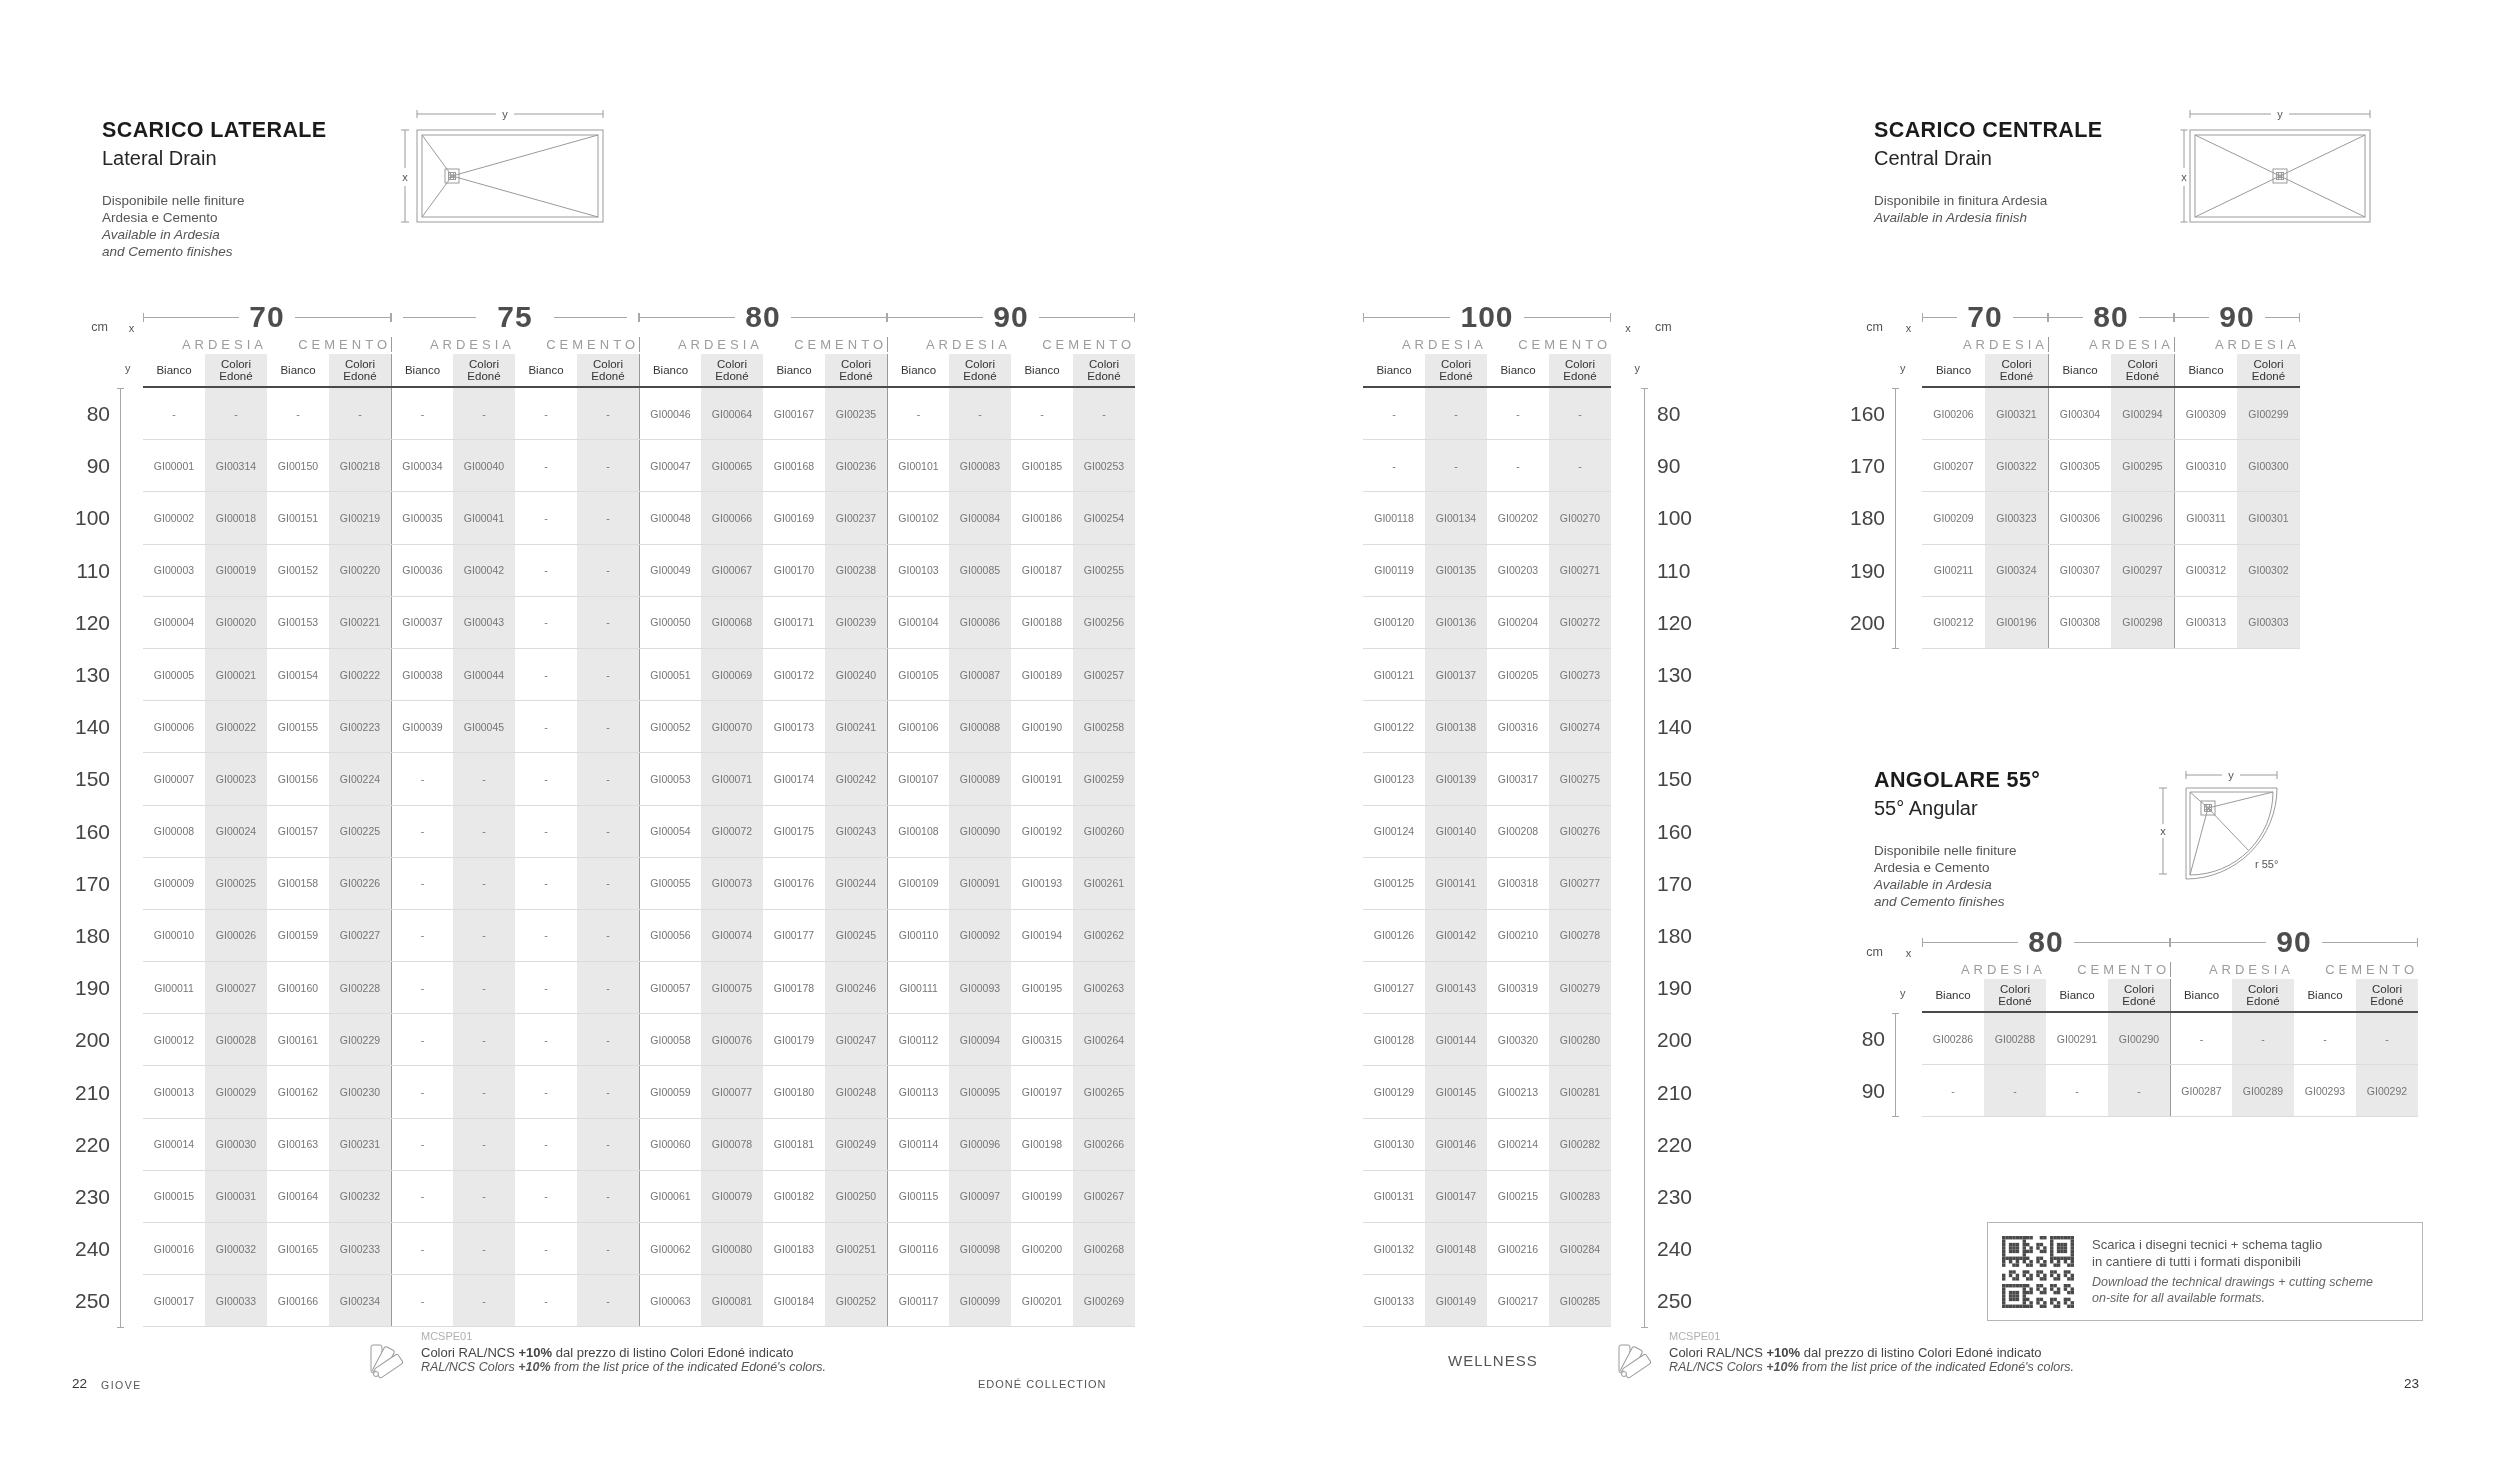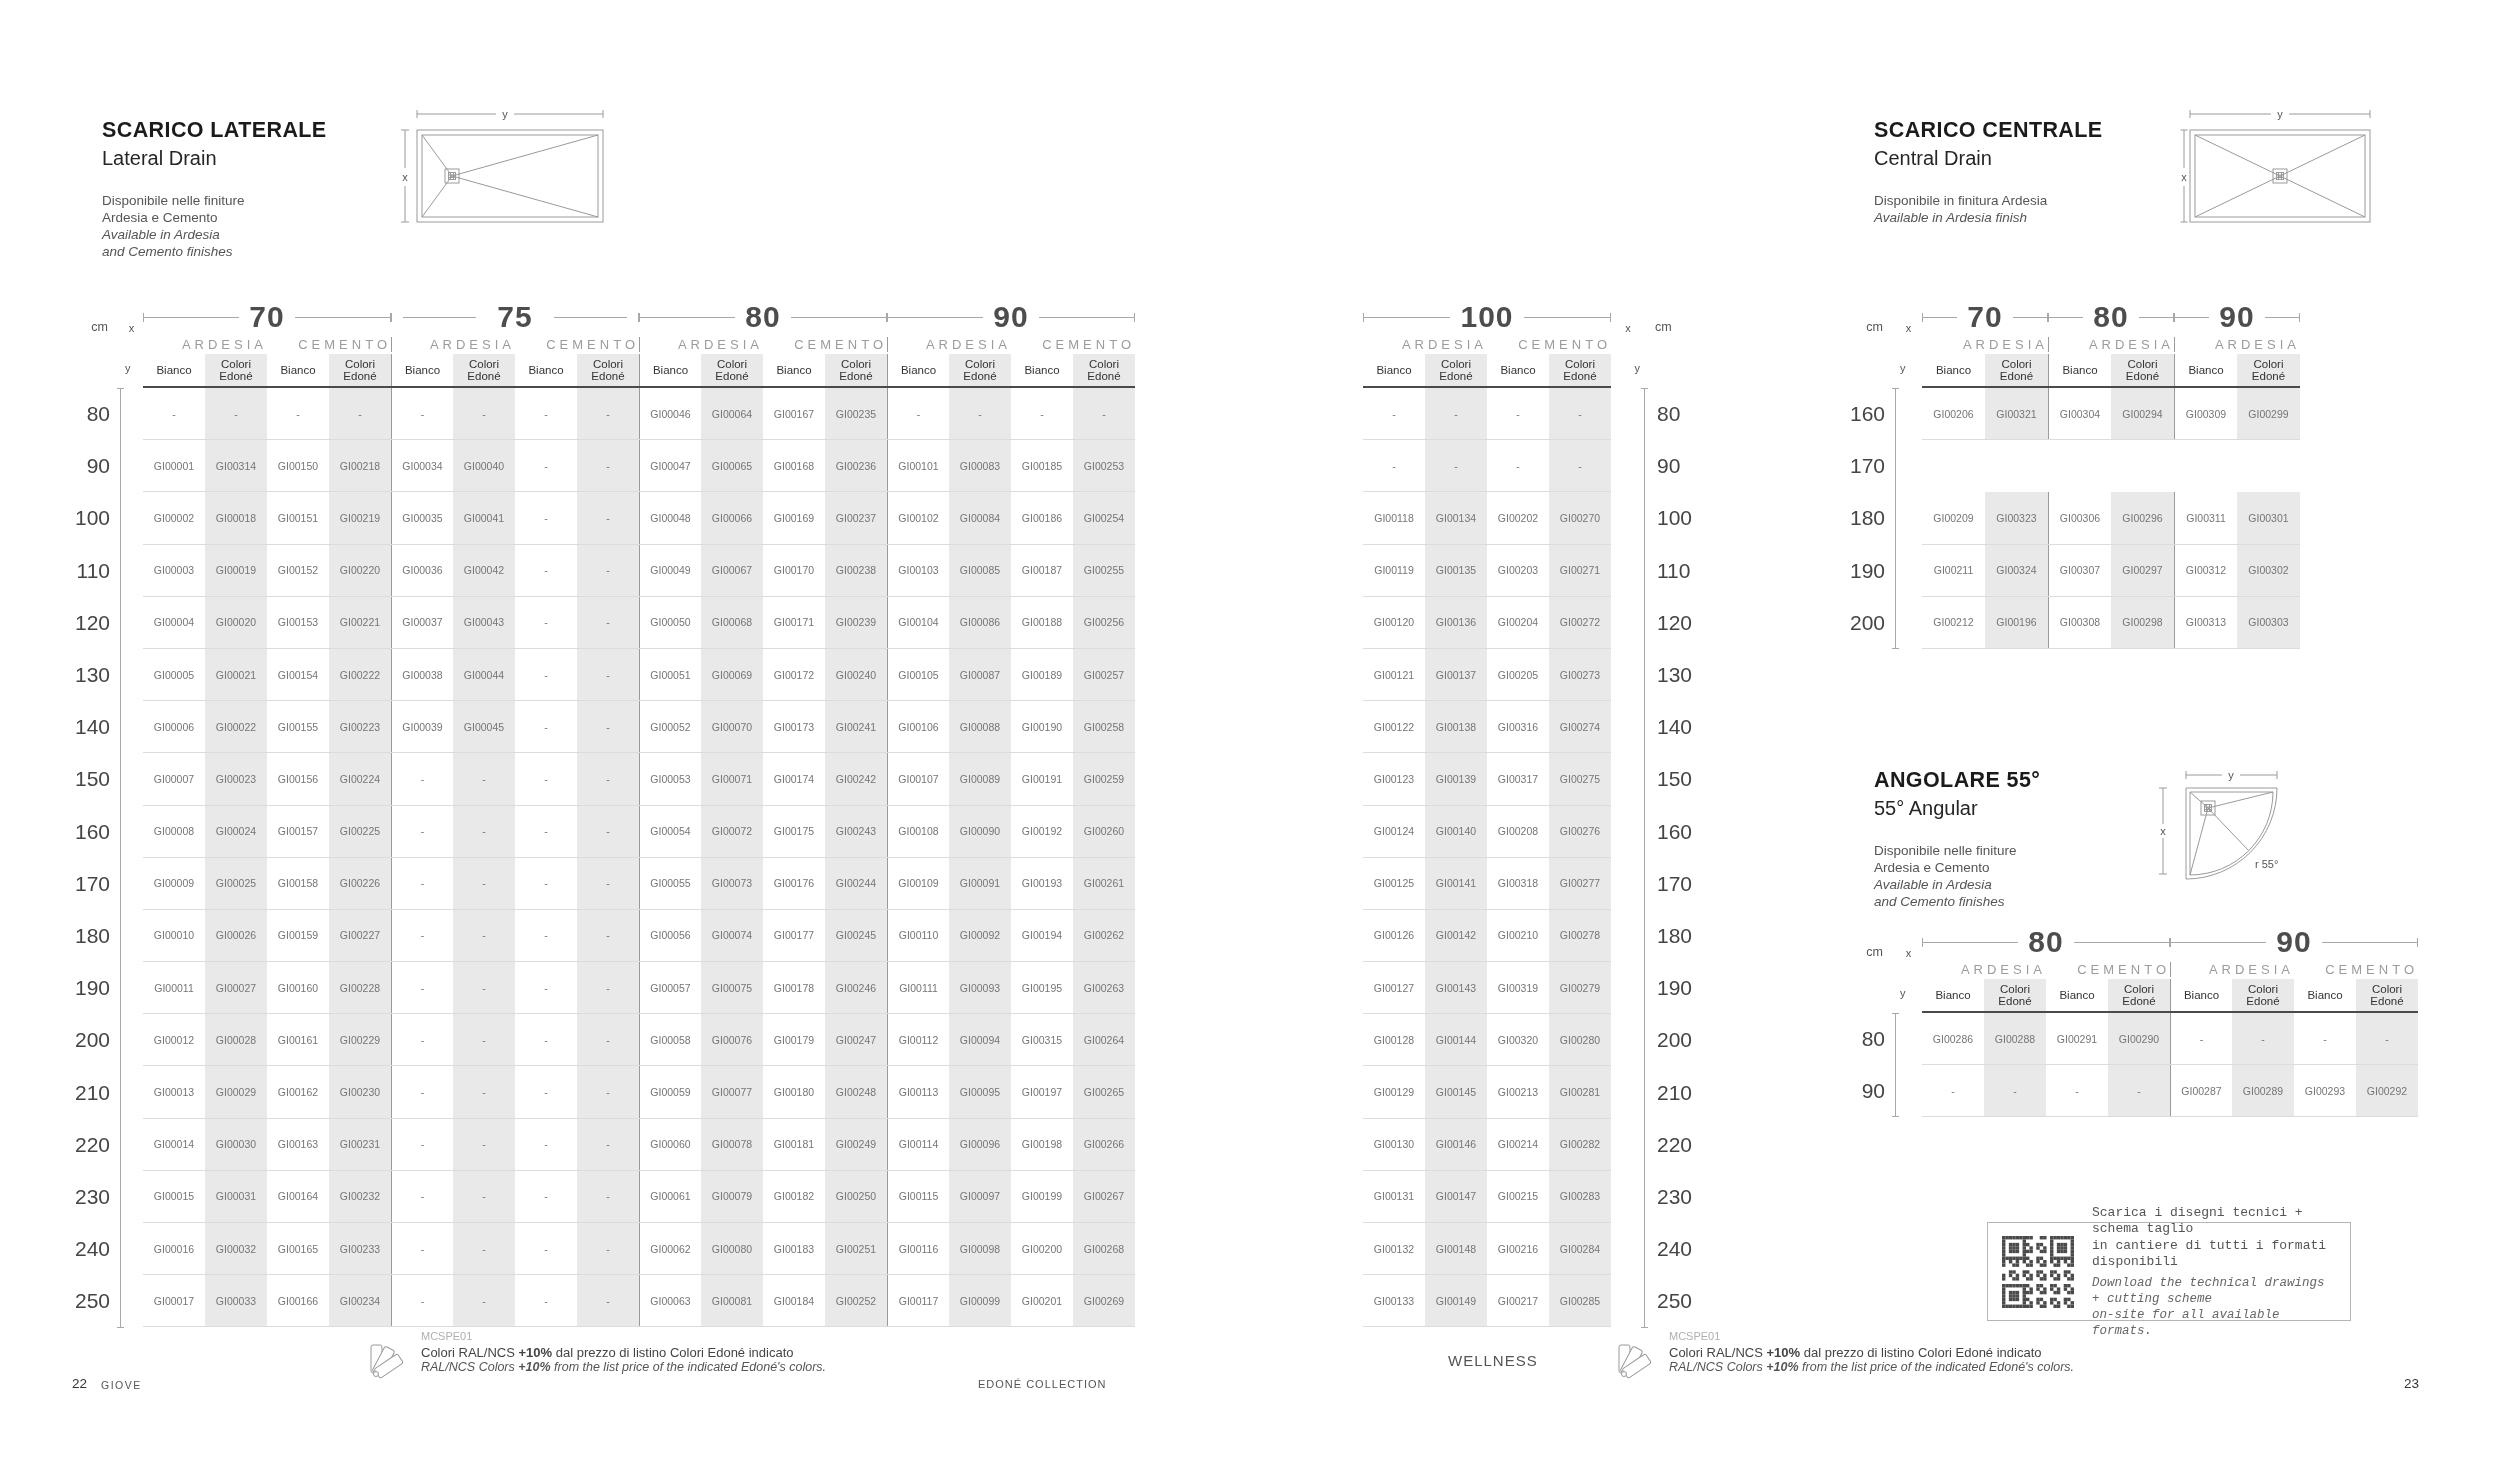--- a/index.html
+++ b/index.html
@@ -65,22 +65,22 @@
   .gsep { border-left:1px solid #9a9a9a; }
 
   .yline { position:absolute; left:var(--labelw); top:88px; bottom:0; width:1px; background:#a8a8a8; }
   .yline::before, .yline::after { content:''; position:absolute; left:-3px; width:7px; height:1px; background:#a8a8a8; }
   .yline::before { top:0; } .yline::after { bottom:0; }
   .mirrored .yline { left:auto; right:var(--labelw); }
   .axis-y { position:absolute; top:62px; left:calc(var(--labelw) + 5px); font-size:11px; color:#555; }
   .mirrored .axis-y { left:auto; right:calc(var(--labelw) + 5px); }
 
   
-  #qr-box { position:absolute; left:1987px; top:1222px; width:364px; height:99px;
-            border:1px solid #b5b5b5; display:flex; align-items:center; padding:5px 14px;font-family:Liberation Mono, monospace; }
+  #qr-box { position:absolute; left:1987px; top:1222px; width:436px; height:99px;
+            border:1px solid #b5b5b5; display:flex; align-items:center; padding:5px 14px; }
   #qr-svg { flex:0 0 auto; }
   .qr-text { margin-left:18px; }
   .qr-it { font-size:13px; line-height:16.5px; color:#555; }
   .qr-en { font-size:12.5px; line-height:16px; color:#666; font-style:italic; margin-top:4px; }
 
   
   .note { position:absolute; display:flex; }
   #note-left  { left:368px;  top:1330px; }
   #note-right { left:1616px; top:1330px; }
   .fan-icon { margin-top:11px; }
@@ -885,20 +885,28 @@
         <div class="cell">GI00206</div>
         <div class="cell shade">GI00321</div>
         <div class="cell gsep">GI00304</div>
         <div class="cell shade">GI00294</div>
         <div class="cell gsep">GI00309</div>
         <div class="cell shade">GI00299</div>
       </div>
     </div>
     <div class="brow">
       <div class="rlabel">170</div>
+      <div class="cells">
+        <div class="cell">GI00207</div>
+        <div class="cell shade">GI00322</div>
+        <div class="cell gsep">GI00305</div>
+        <div class="cell shade">GI00295</div>
+        <div class="cell gsep">GI00310</div>
+        <div class="cell shade">GI00300</div>
+      </div>
     </div>
     <div class="brow">
       <div class="rlabel">180</div>
       <div class="cells">
         <div class="cell">GI00209</div>
         <div class="cell shade">GI00323</div>
         <div class="cell gsep">GI00306</div>
         <div class="cell shade">GI00296</div>
         <div class="cell gsep">GI00311</div>
         <div class="cell shade">GI00301</div>

